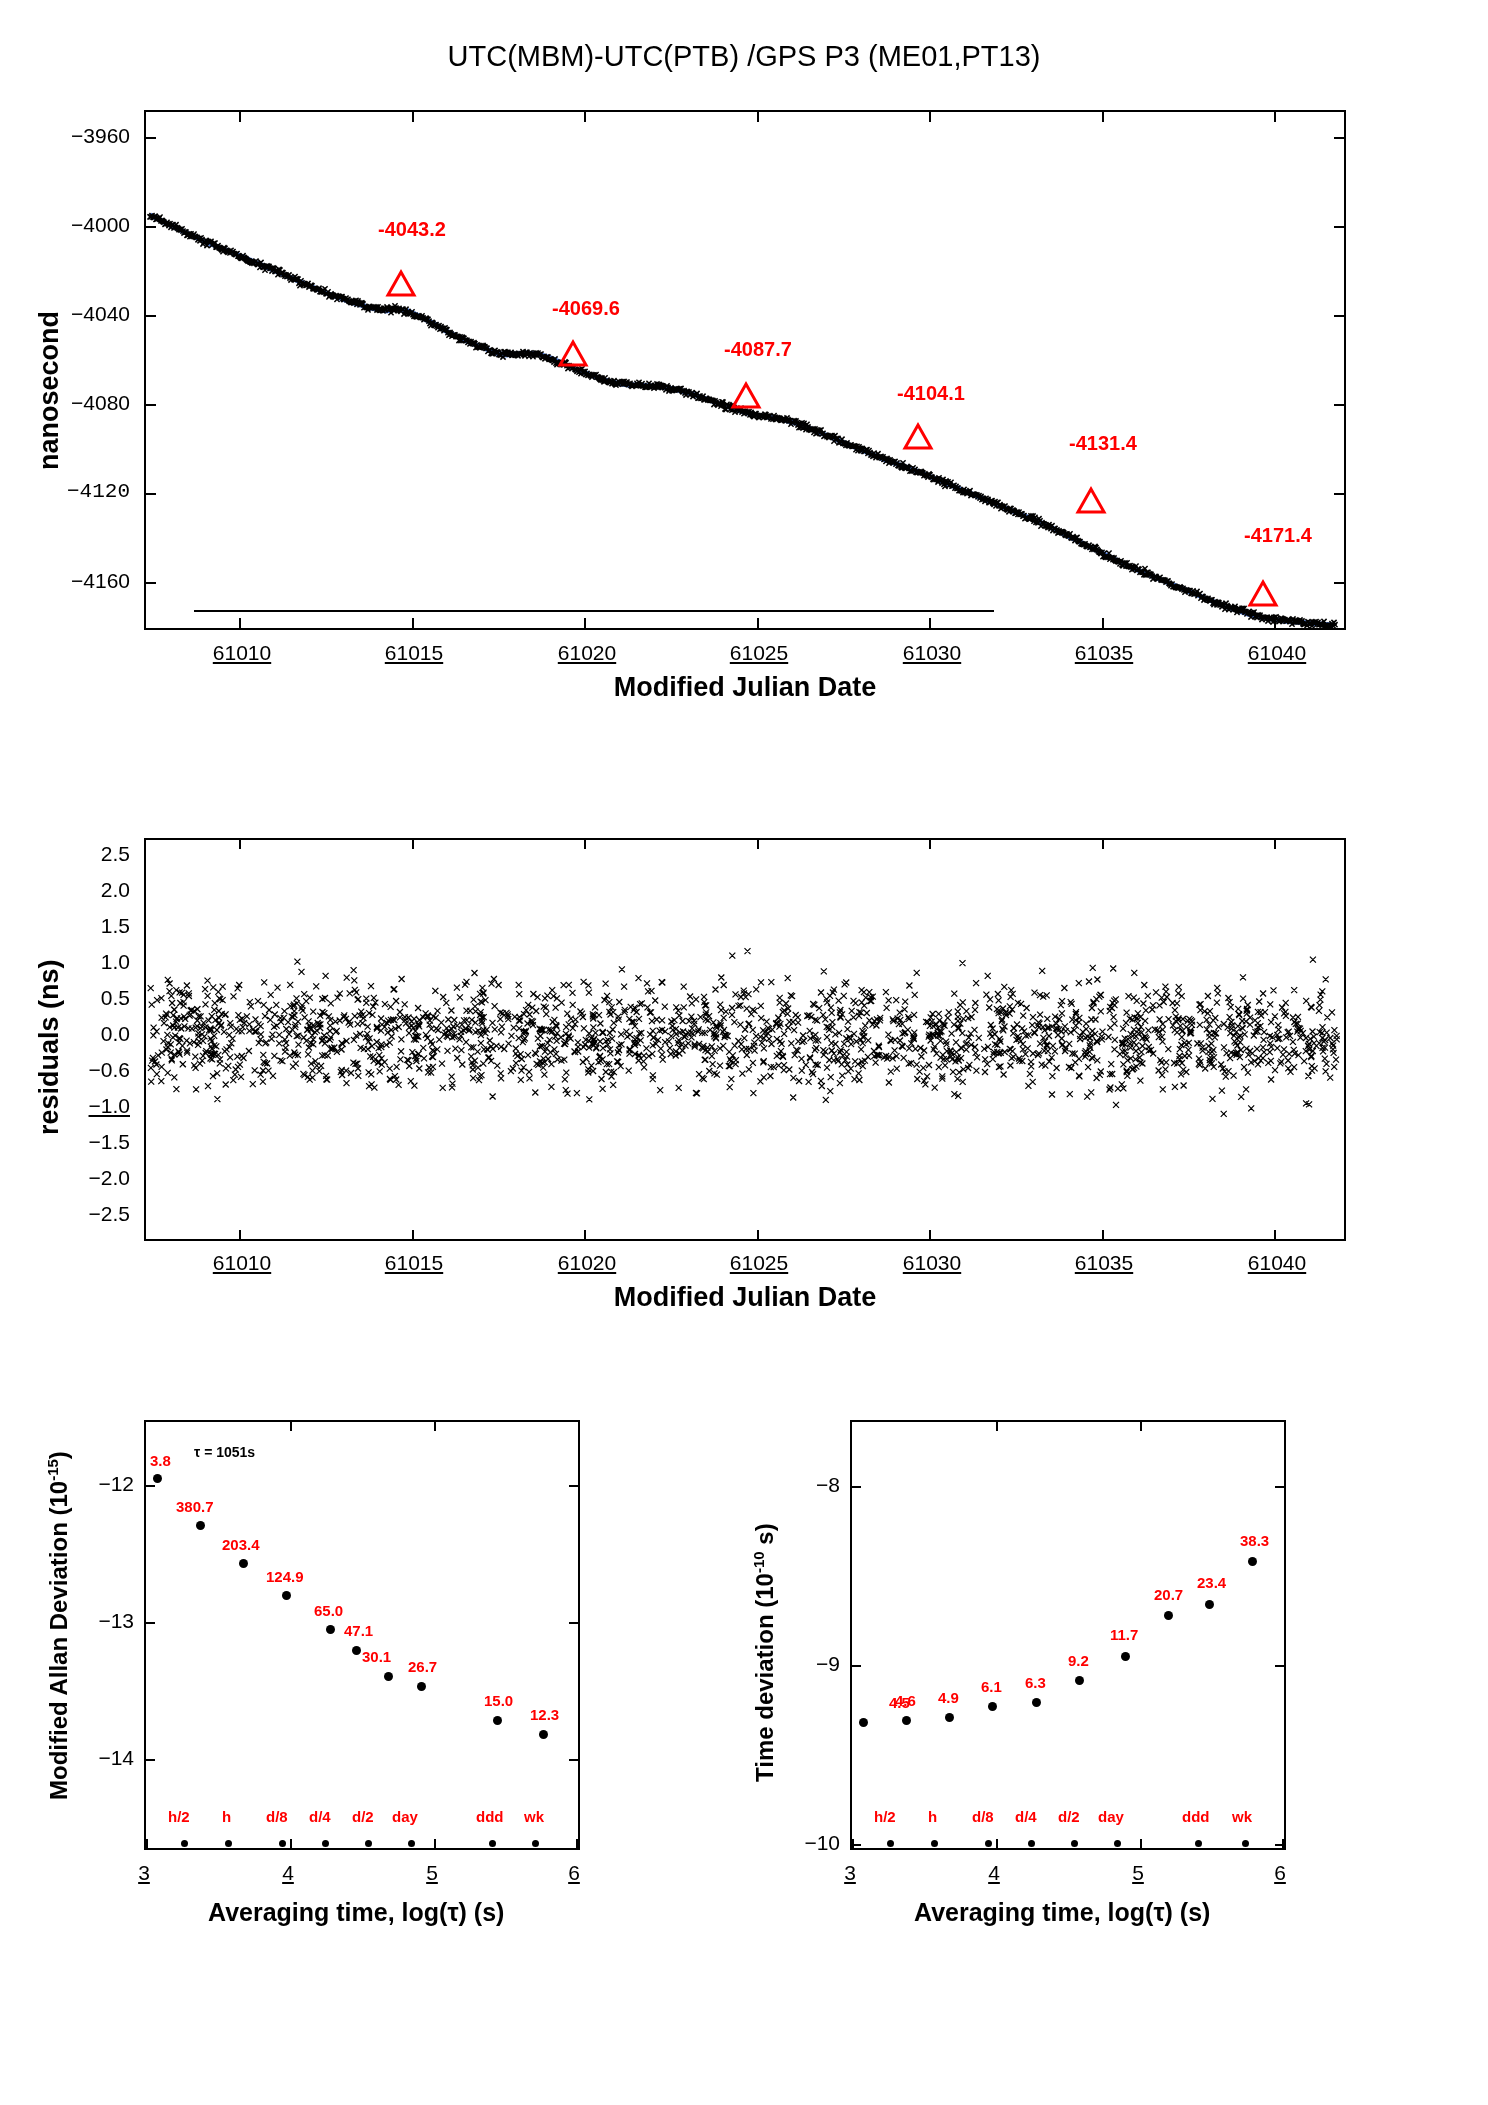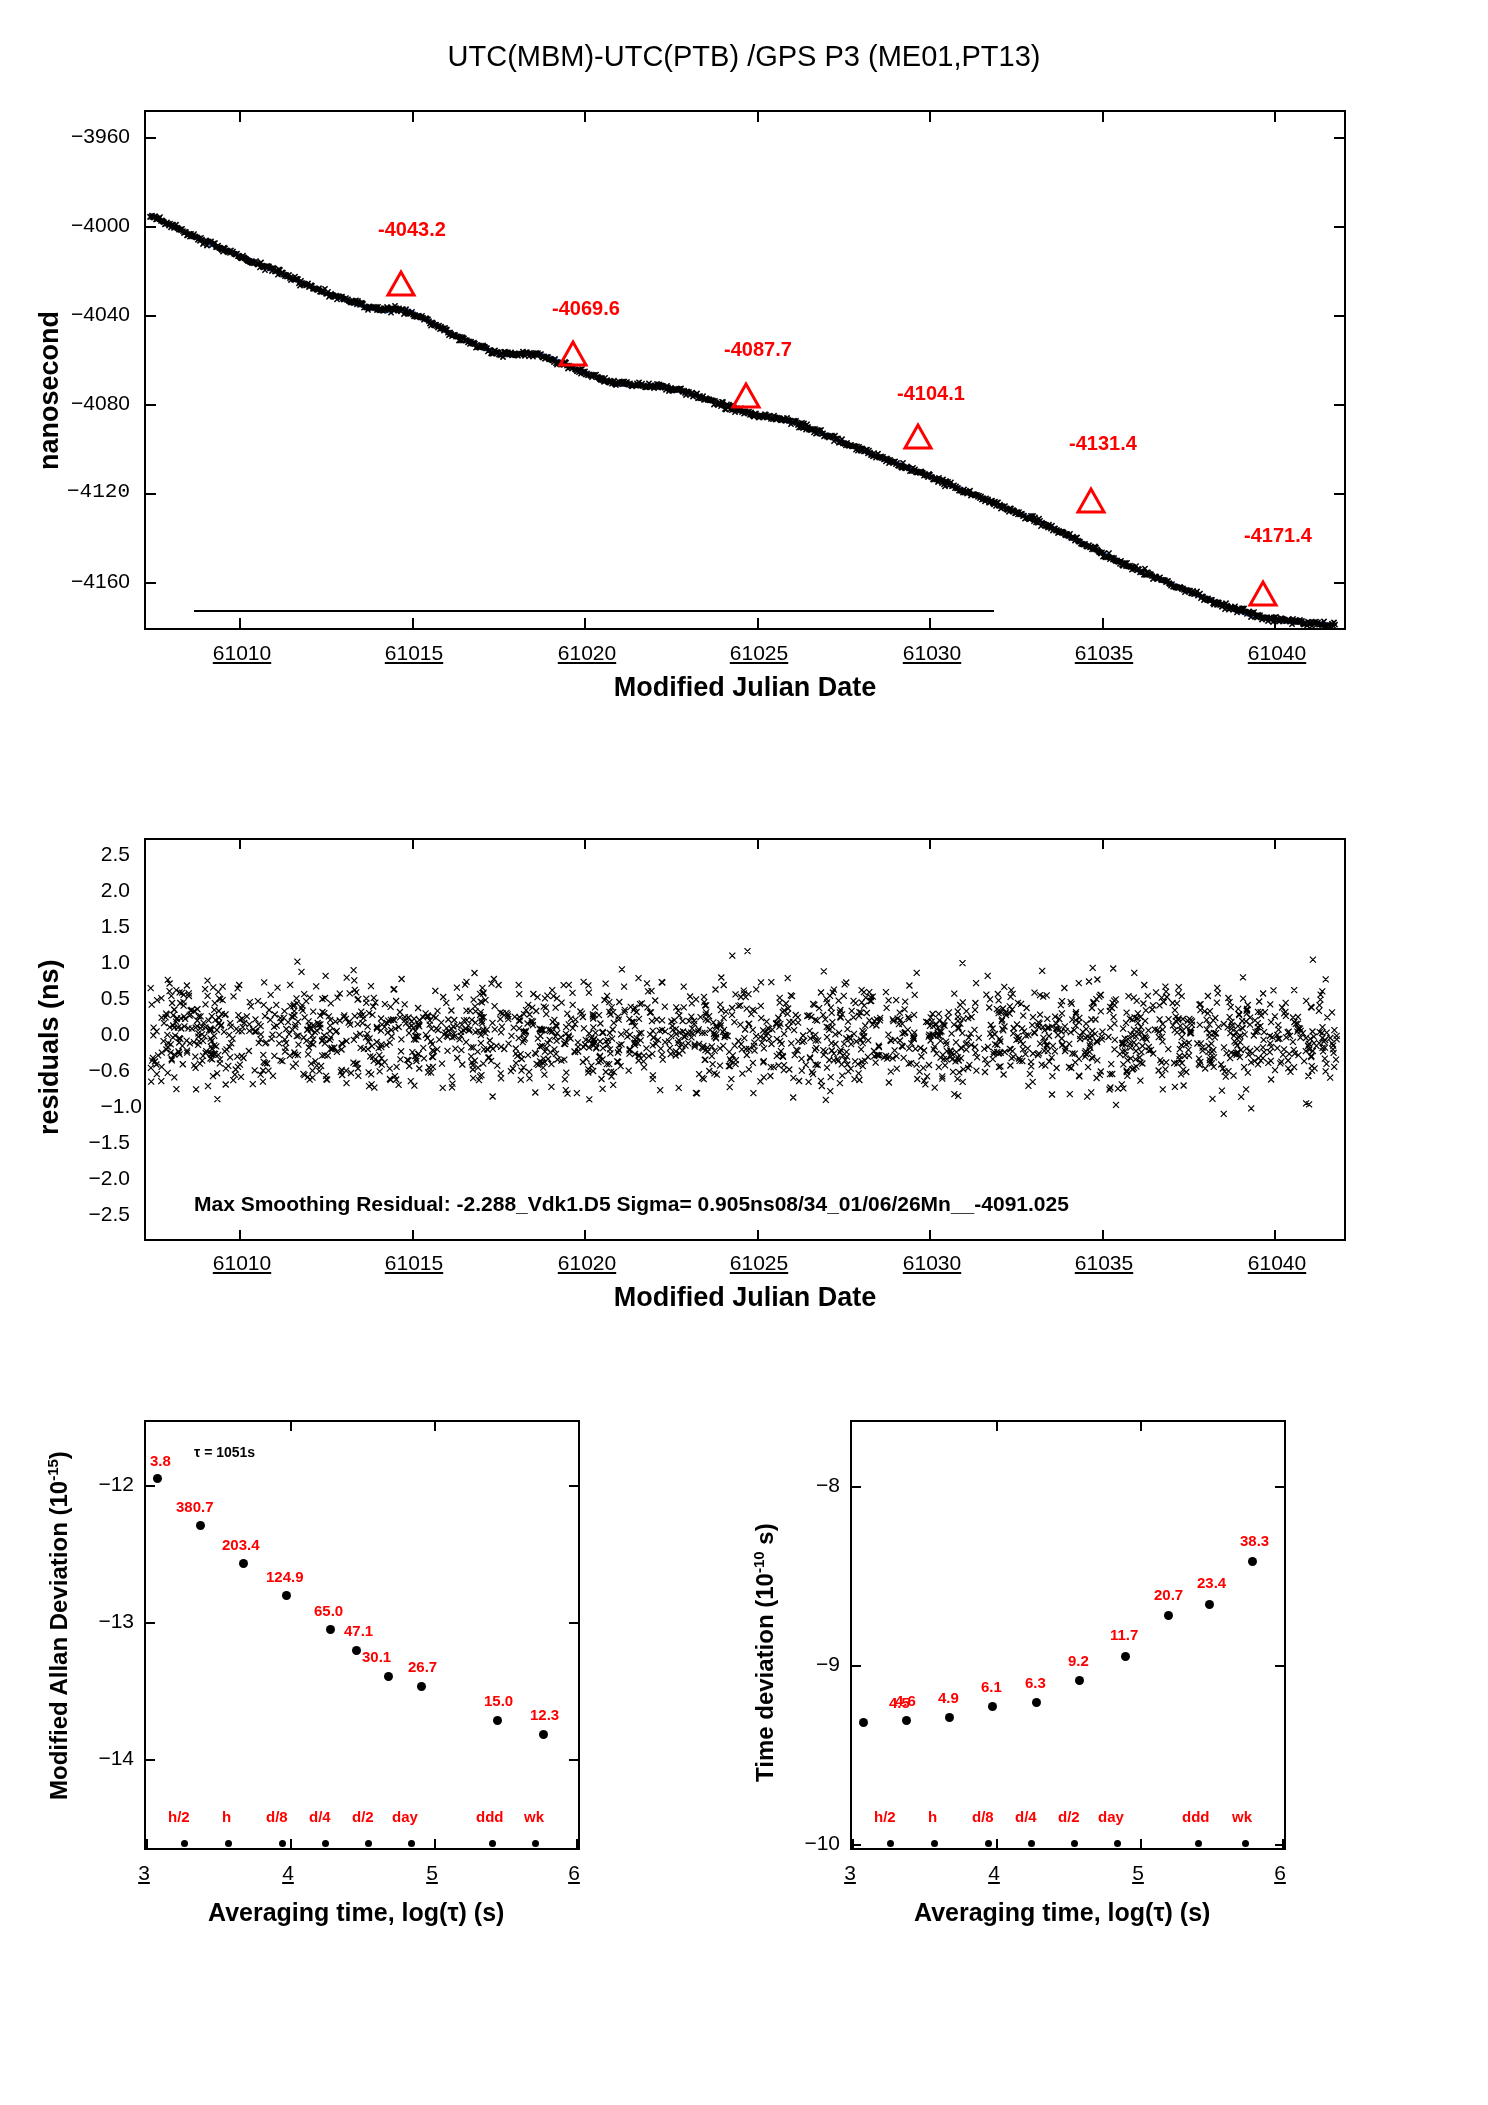--- a/index.html
+++ b/index.html
@@ -173,31 +173,30 @@
     <div class="yt" style="top:87px;width:9px;left:auto;right:0;"></div>
       <div class="yt" style="top:123px;width:9px;left:auto;right:0;"></div>
     <div class="yt" style="top:159px;width:9px;left:auto;right:0;"></div>
       <div class="yt" style="top:195px;width:9px;left:auto;right:0;"></div>
     <div class="yt" style="top:231px;width:9px;left:auto;right:0;"></div>
       <div class="yt" style="top:267px;width:9px;left:auto;right:0;"></div>
     <div class="yt" style="top:303px;width:9px;left:auto;right:0;"></div>
       <div class="yt" style="top:339px;width:9px;left:auto;right:0;"></div>
     <div class="yt" style="top:375px;width:9px;left:auto;right:0;"></div>
 
-    <div class="resid-note" style="left:48px;top:352px;">Max Smoothing Residual: -2.288_Vdk1.D5  Sigma= 0.905ns08/34_01/06/26Mn__-4091.025</div>
   </div>
 
   <div class="ytick-lbl abs" style="left:40px;top:842px;width:90px;">2.5</div>
   <div class="ytick-lbl abs" style="left:40px;top:878px;width:90px;">2.0</div>
   <div class="ytick-lbl abs" style="left:40px;top:914px;width:90px;">1.5</div>
   <div class="ytick-lbl abs" style="left:40px;top:950px;width:90px;">1.0</div>
   <div class="ytick-lbl abs" style="left:40px;top:986px;width:90px;">0.5</div>
   <div class="ytick-lbl abs" style="left:40px;top:1022px;width:90px;">0.0</div>
   <div class="ytick-lbl abs" style="left:40px;top:1058px;width:90px;">−0.6</div>
-  <div class="ytick-lbl abs" style="left:52px;top:1094px;width:90px;">−1.0</div>
+  <div class="ytick-lbl abs" style="left:40px;top:1094px;width:90px;text-decoration:underline;">−1.0</div>
   <div class="ytick-lbl abs" style="left:40px;top:1130px;width:90px;">−1.5</div>
   <div class="ytick-lbl abs" style="left:40px;top:1166px;width:90px;">−2.0</div>
   <div class="ytick-lbl abs" style="left:40px;top:1202px;width:90px;">−2.5</div>
 
   <div class="tick-lbl abs" style="left:187px;top:1251px;width:110px;">61010</div>
   <div class="tick-lbl abs" style="left:359px;top:1251px;width:110px;">61015</div>
   <div class="tick-lbl abs" style="left:532px;top:1251px;width:110px;">61020</div>
   <div class="tick-lbl abs" style="left:704px;top:1251px;width:110px;">61025</div>
   <div class="tick-lbl abs" style="left:877px;top:1251px;width:110px;">61030</div>
   <div class="tick-lbl abs" style="left:1049px;top:1251px;width:110px;">61035</div>

